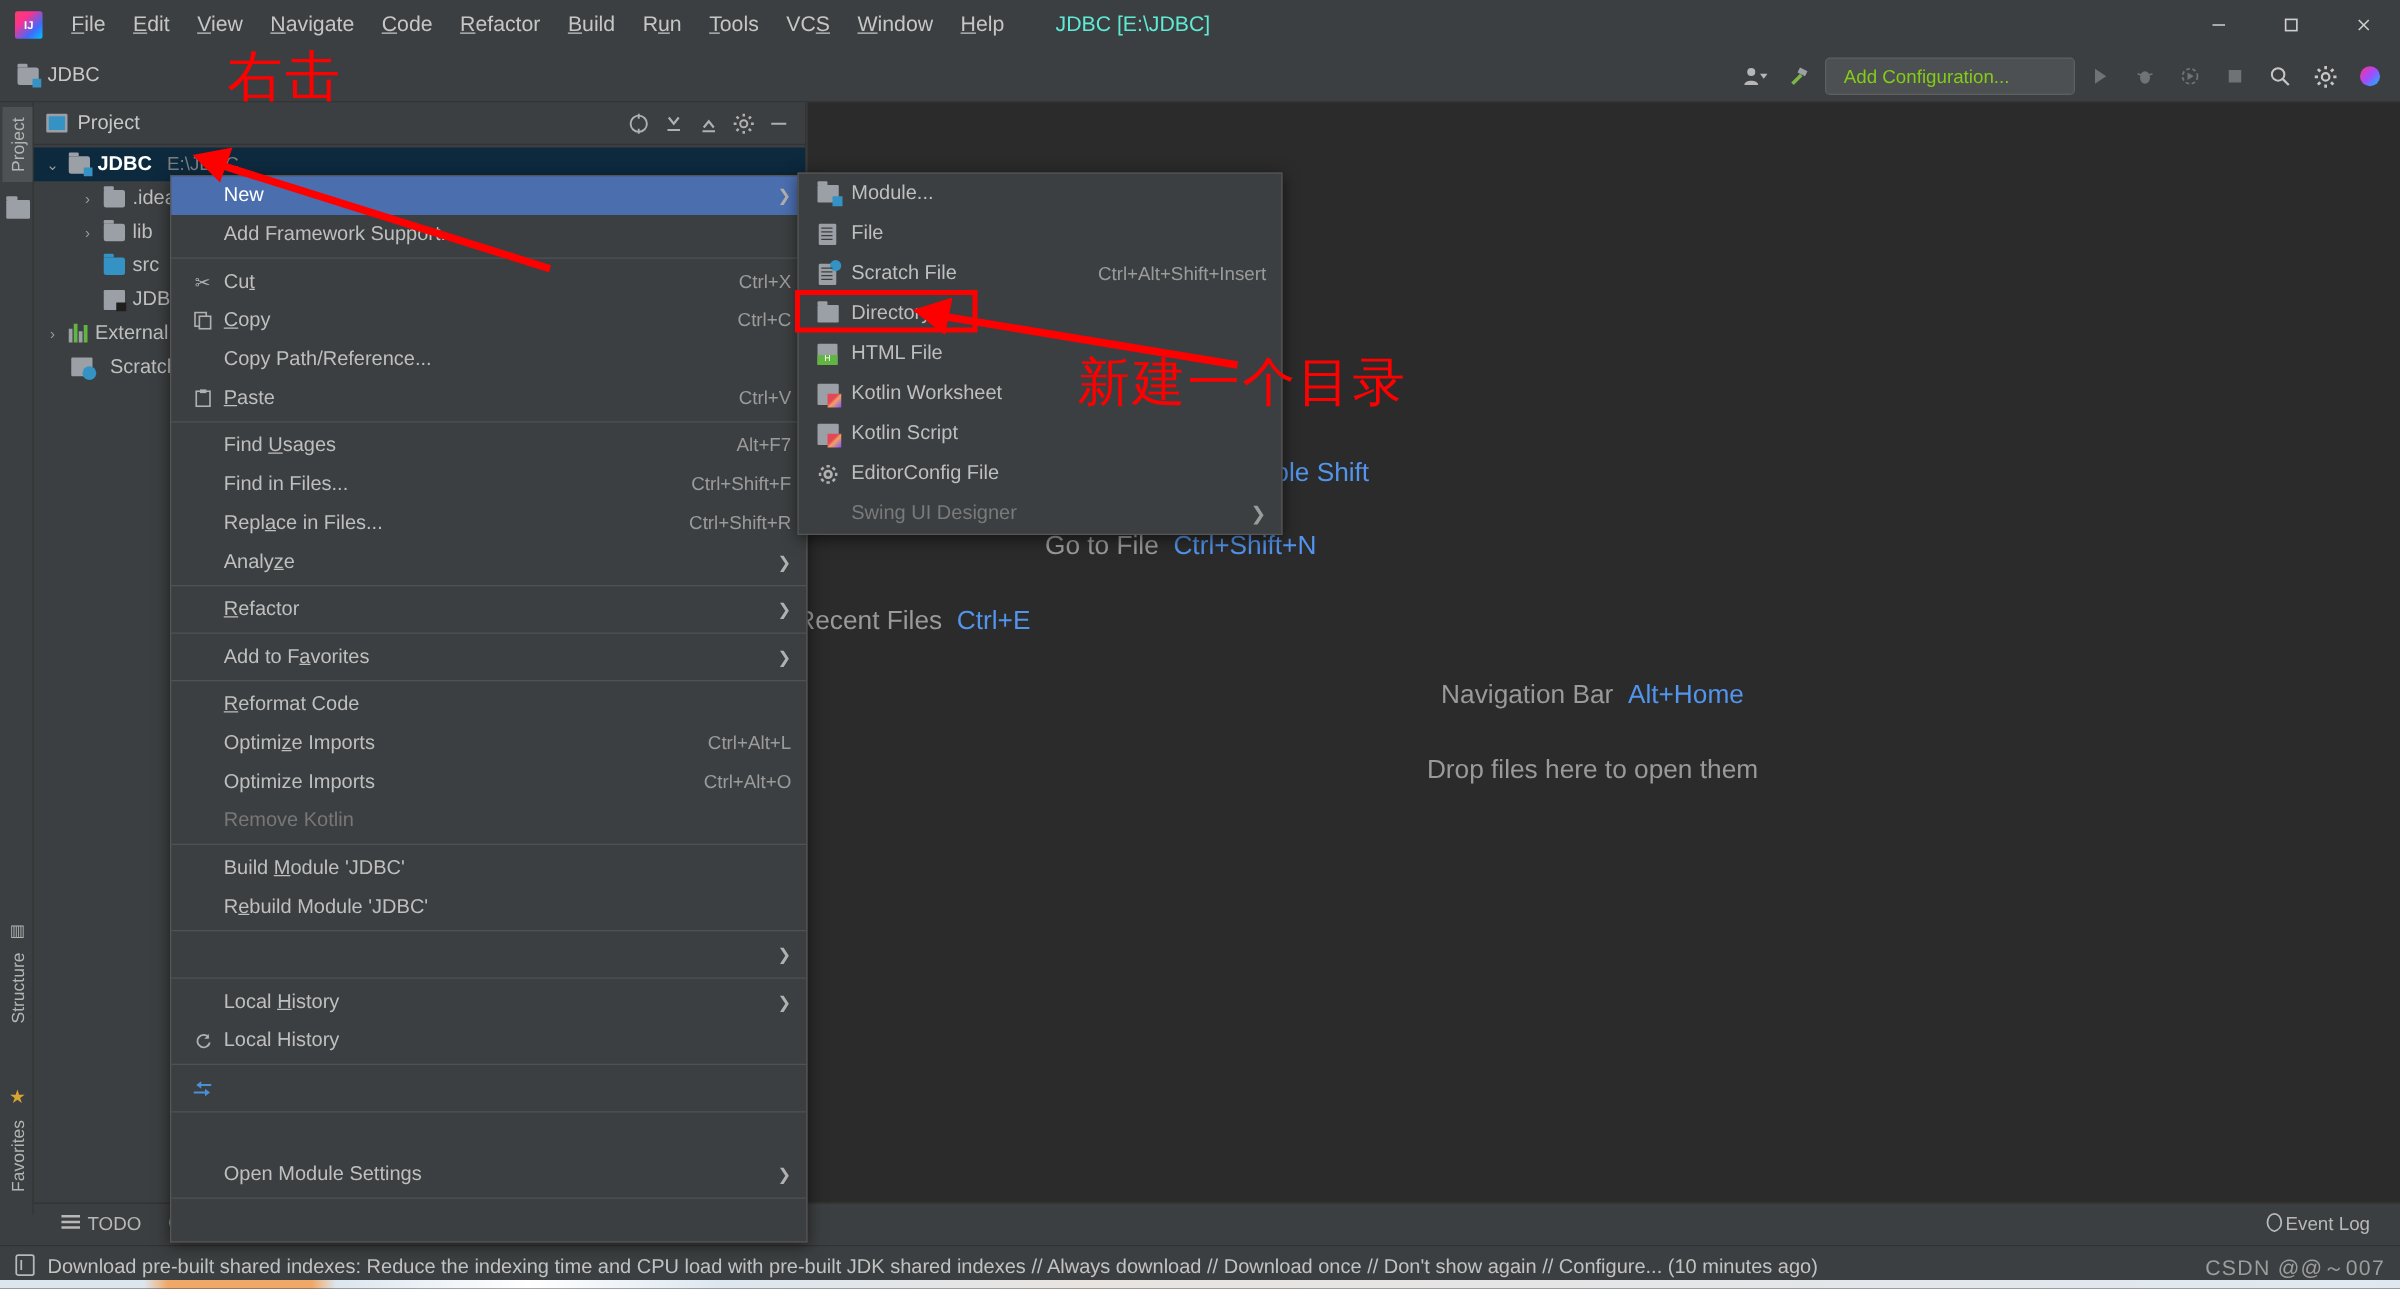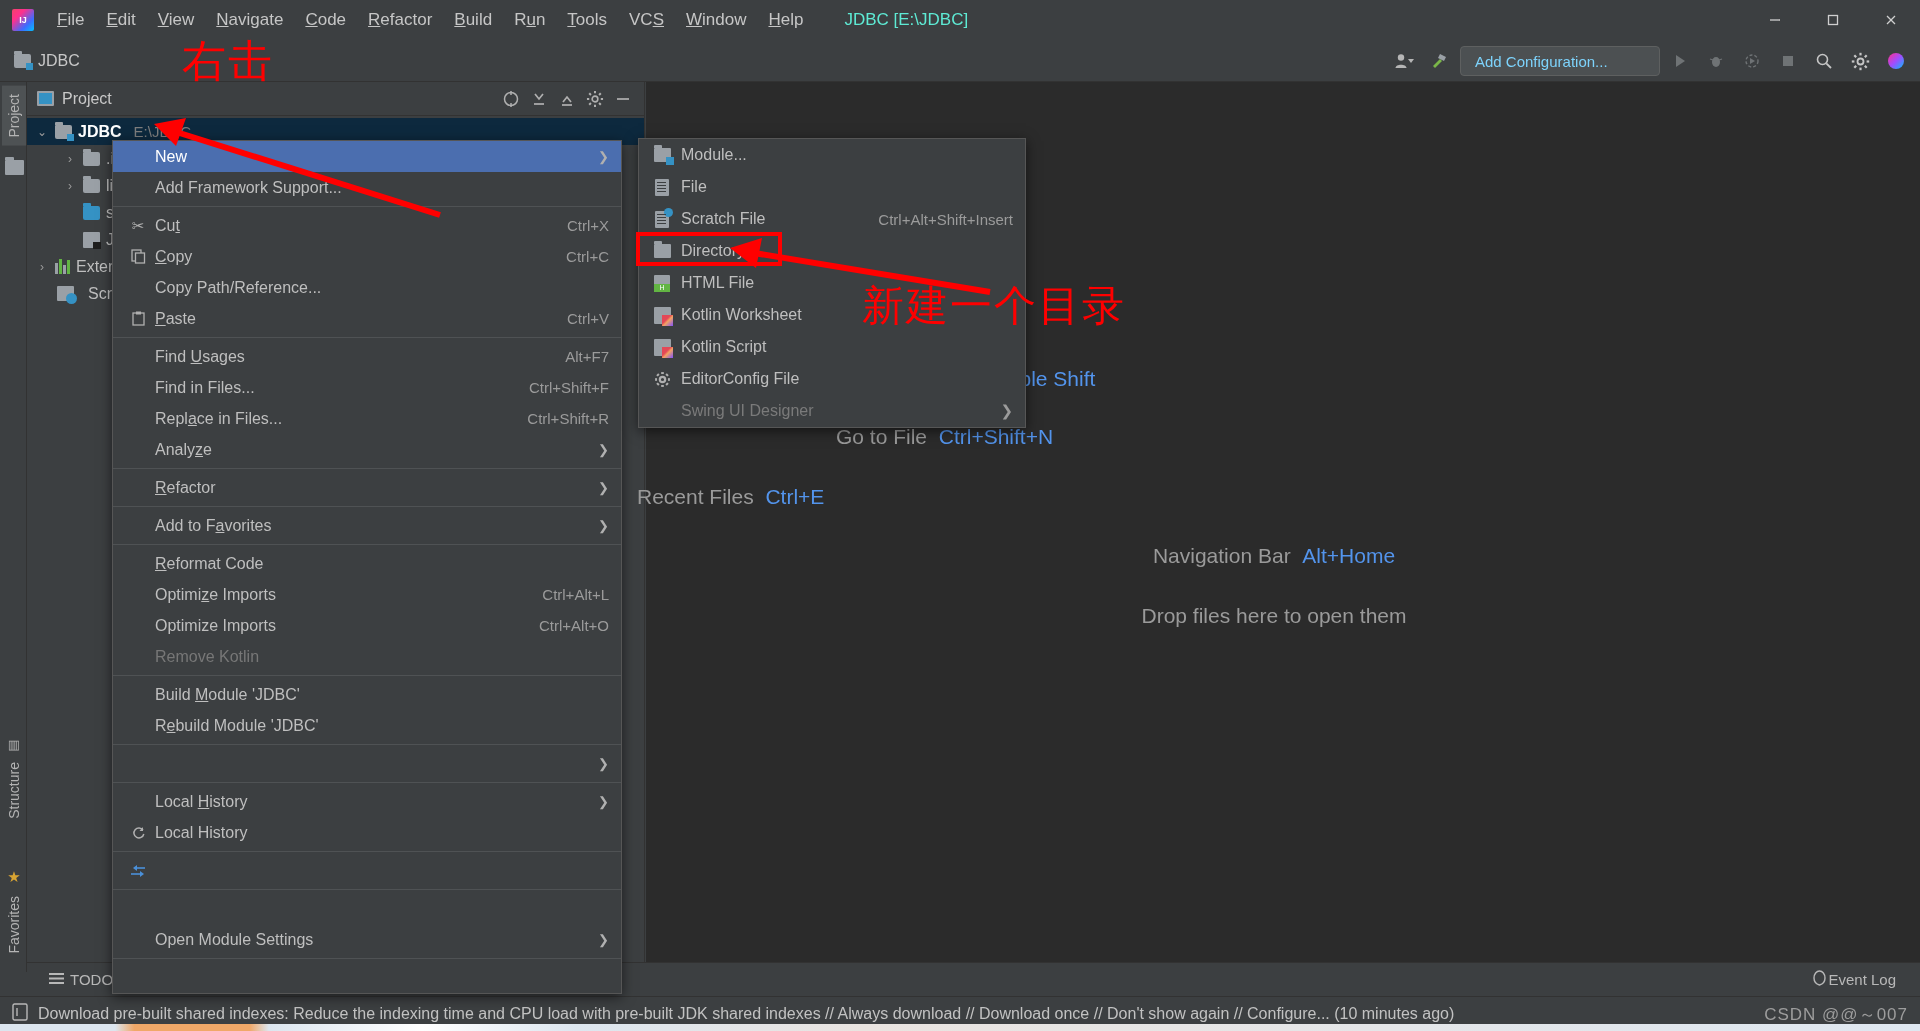--- a/index.html
+++ b/index.html
@@ -71,21 +71,21 @@
   .toolbar-right {
     position: absolute; right: 8px; top: 0; height: 42px;
     display: flex; align-items: center; gap: 4px;
   }
   .tb-icon {
     width: 32px; height: 32px; display:flex; align-items:center; justify-content:center;
     color:#b6b6b6; font-size: 17px;
   }
   .run-config {
     height: 30px; min-width: 200px; padding: 0 14px; background: #4c5052;
-    border: 1px solid #5e6060; border-radius: 4px; color: #7dd3fc;
+    border: 1px solid #5e6060; border-radius: 4px; color: #84cc16;
     display:flex; align-items:center; font-size: 15px;
   }
   .hammer { color:#7ab648; font-size: 19px; }
   .play { color:#6f7375; font-size: 15px; }
 
   
   .left-strip {
     position: absolute; left: 0; top: 82px; width: 27px; height: 890px;
     background: #3c3f41; border-right: 1px solid #323232;
   }
@@ -142,21 +142,21 @@
     background:#2b2b2b;
   }
   .hints { position:absolute; left:0; top:0; width:100%; height:100%; }
   .hint-row {
     position:absolute; font-size: 21px; color:#9a9a9a; white-space:nowrap;
   }
   .hint-row .key { color:#5394ec; }
 
   
   .ctx {
-    position:absolute; left:112px; top:140px; width:510px;
+    position:absolute; left:136px; top:140px; width:510px;
     background:#3c3f41; border:1px solid #565656;
     box-shadow: 0 3px 12px rgba(0,0,0,.55); z-index: 50;
   }
   .ctx-item {
     height: 31px; display:flex; align-items:center; color:#bfbfbf;
     font-size:16px; padding-left: 14px; padding-right: 12px; white-space:nowrap;
   }
   .ctx-item.sel { background:#4b6eaf; color:#ffffff; }
   .ctx-item.disabled { color:#777777; }
   .ctx-ico { width:22px; display:flex; align-items:center; justify-content:center; flex:none; margin-right: 6px; color:#b0b0b0; font-size:15px;}

